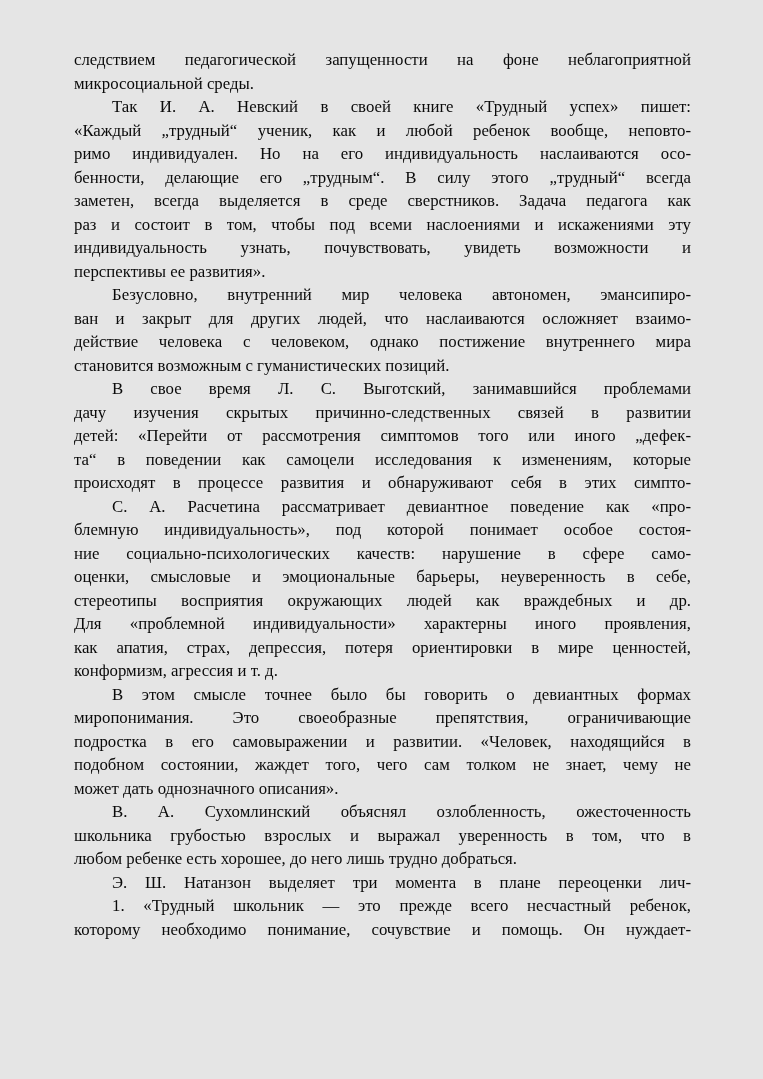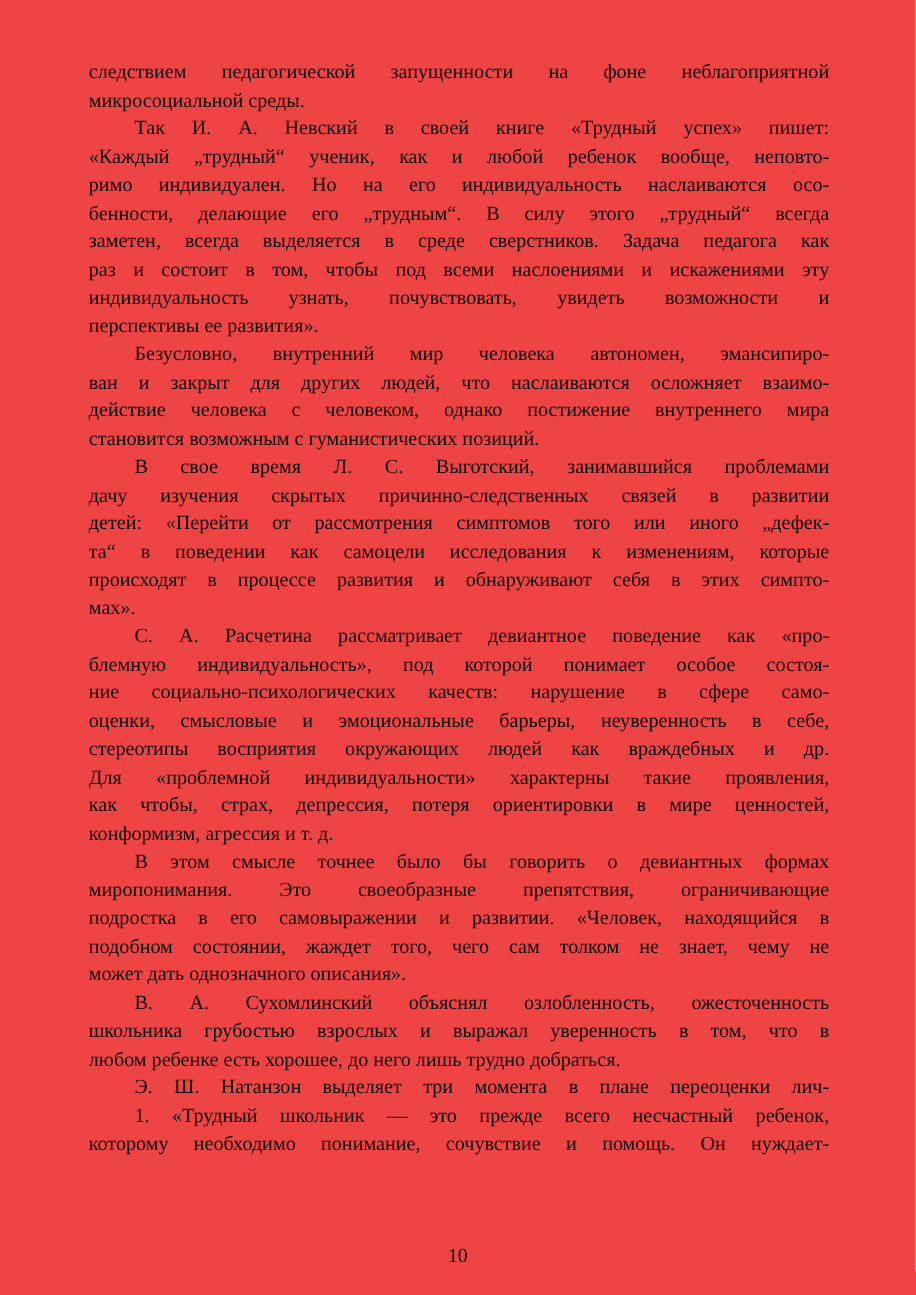--- a/index.html
+++ b/index.html
@@ -4,21 +4,21 @@
 <style>
   html, body {
     margin: 0;
     padding: 0;
     background: #ffffff;
   }
   .page {
     position: relative;
     width: 763px;
     height: 1079px;
-    background: #ef4444;
+    background: #e5e5e5;
     overflow: hidden;
     font-family: "Liberation Serif", serif;
     color: #0a0a0a;
   }
   .text-block {
     position: absolute;
     left: 74px;
     top: 48px;
     width: 617px;
     font-size: 16.8px;
@@ -74,30 +74,29 @@
         <div class="line">ван и закрыт для других людей, что наслаиваются осложняет взаимо-</div>
         <div class="line">действие человека с человеком, однако постижение внутреннего мира</div>
         <div class="line endline">становится возможным с гуманистических позиций.</div>
       </div>
       <div class="para indent">
         <div class="line">В свое время Л. С. Выготский, занимавшийся проблемами</div>
         <div class="line">дачу изучения скрытых причинно-следственных связей в развитии</div>
         <div class="line">детей: «Перейти от рассмотрения симптомов того или иного „дефек-</div>
         <div class="line">та“ в поведении как самоцели исследования к изменениям, которые</div>
         <div class="line">происходят в процессе развития и обнаруживают себя в этих симпто-</div>
-        <div class="line endline">мах».</div>
       </div>
       <div class="para indent">
         <div class="line">С. А. Расчетина рассматривает девиантное поведение как «про-</div>
         <div class="line">блемную индивидуальность», под которой понимает особое состоя-</div>
         <div class="line">ние социально-психологических качеств: нарушение в сфере само-</div>
         <div class="line">оценки, смысловые и эмоциональные барьеры, неуверенность в себе,</div>
         <div class="line">стереотипы восприятия окружающих людей как враждебных и др.</div>
-        <div class="line">Для «проблемной индивидуальности» характерны такие проявления,</div>
-        <div class="line">как чтобы, страх, депрессия, потеря ориентировки в мире ценностей,</div>
+        <div class="line">Для «проблемной индивидуальности» характерны иного проявления,</div>
+        <div class="line">как апатия, страх, депрессия, потеря ориентировки в мире ценностей,</div>
         <div class="line endline">конформизм, агрессия и т. д.</div>
       </div>
       <div class="para indent">
         <div class="line">В этом смысле точнее было бы говорить о девиантных формах</div>
         <div class="line">миропонимания. Это своеобразные препятствия, ограничивающие</div>
         <div class="line">подростка в его самовыражении и развитии. «Человек, находящийся в</div>
         <div class="line">подобном состоянии, жаждет того, чего сам толком не знает, чему не</div>
         <div class="line endline">может дать однозначного описания».</div>
       </div>
       <div class="para indent">
@@ -106,14 +105,13 @@
         <div class="line endline">любом ребенке есть хорошее, до него лишь трудно добраться.</div>
       </div>
       <div class="para indent">
         <div class="line">Э. Ш. Натанзон выделяет три момента в плане переоценки лич-</div>
       </div>
       <div class="para indent">
         <div class="line">1. «Трудный школьник — это прежде всего несчастный ребенок,</div>
         <div class="line">которому необходимо понимание, сочувствие и помощь. Он нуждает-</div>
       </div>
     </div>
-  <div class="page-number">10</div>
 </div>
 
 </body></html>

